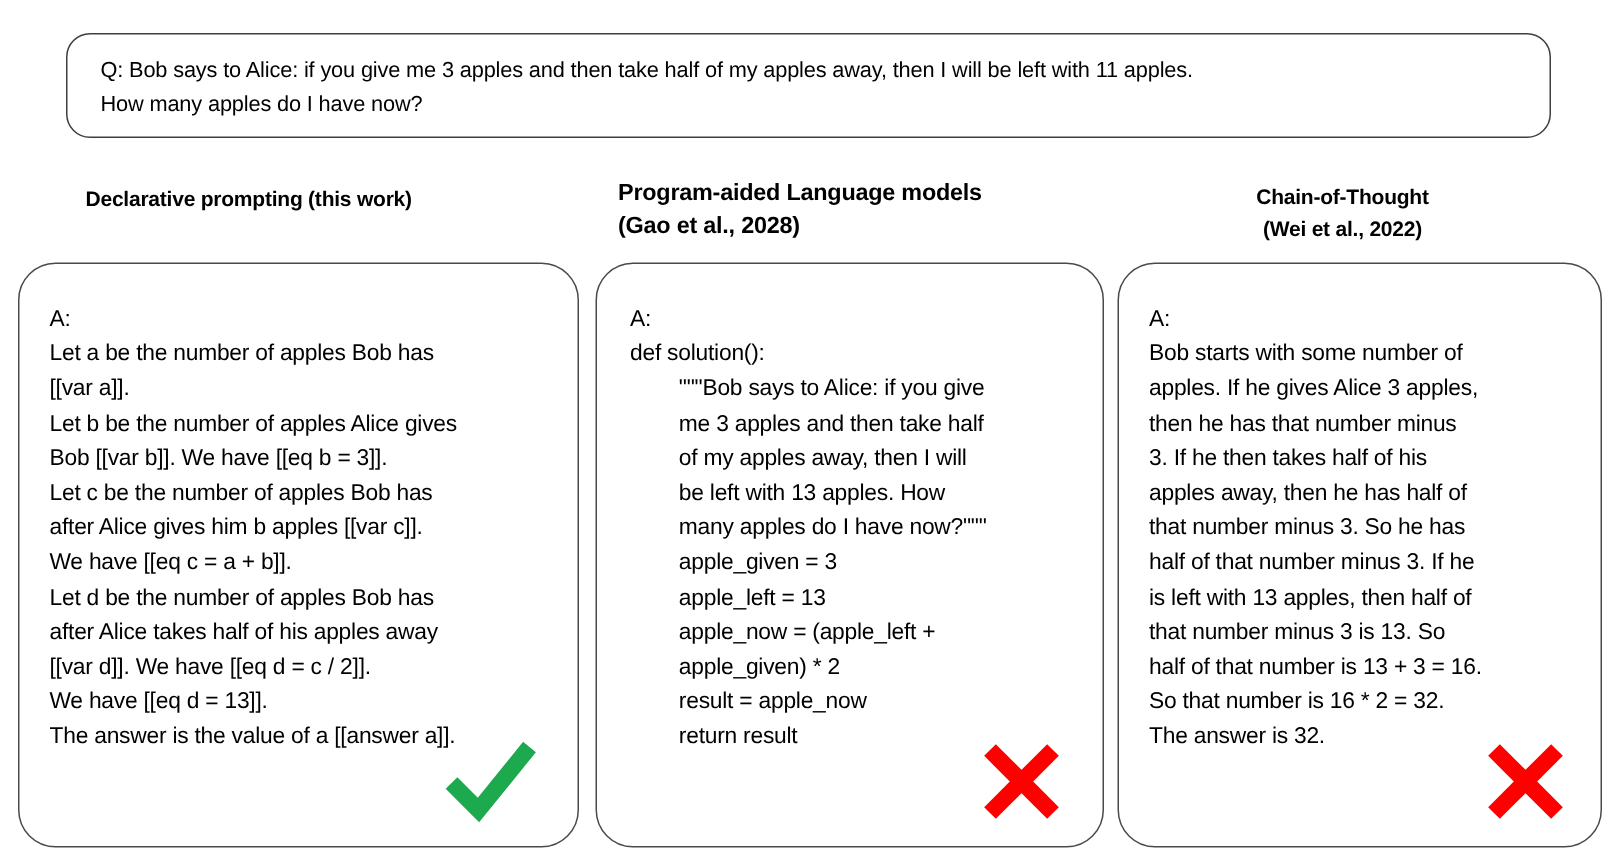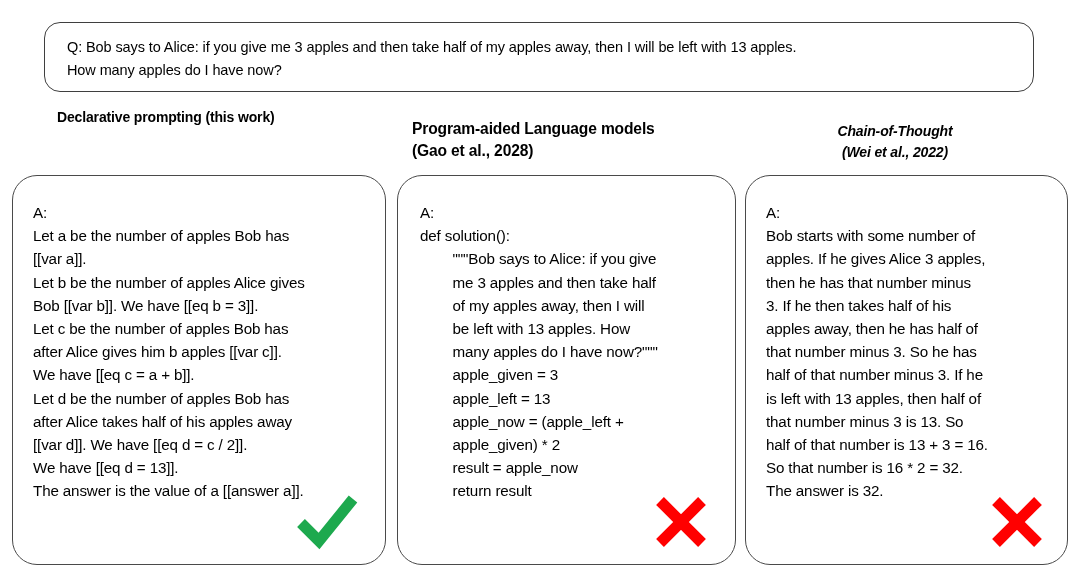--- a/index.html
+++ b/index.html
@@ -39,38 +39,37 @@
   
   .col-header {
     position: absolute;
     font-weight: bold;
     line-height: 21px;
     letter-spacing: -0.15px;
     white-space: pre-line;
   }
   #header-col1 {
     left: 57px;
-    top: 107px;
+    top: 122px;
     width: 330px;
     font-size: 14px;
   }
   #header-col2 {
     left: 412px;
     top: 118px;
     width: 330px;
     font-size: 15.6px;
     line-height: 22px;
   }
   #header-col3 {
     left: 745px;
     top: 121px;
     width: 300px;
     font-size: 14px;
     text-align: center;
-    font-style: italic;
   }
 
   
   .answer-box {
     position: absolute;
     box-sizing: border-box;
     border: 1.3px solid #4a4a4a;
     border-radius: 25px;
     background: #ffffff;
     top: 175px;
@@ -106,21 +105,21 @@
     bottom: 10px;
   }
   #verdict-col1 { right: 26px; }
   #verdict-col2 { right: 26px; }
   #verdict-col3 { right: 22px; }
 </style>
 </head>
 <body>
 
 <div id="question-box">
-  <div id="question-text">Q: Bob says to Alice: if you give me 3 apples and then take half of my apples away, then I will be left with 13 apples.
+  <div id="question-text">Q: Bob says to Alice: if you give me 3 apples and then take half of my apples away, then I will be left with 11 apples.
 How many apples do I have now?</div>
 </div>
 
 <div id="header-col1" class="col-header">Declarative prompting (this work)</div>
 
 <div id="header-col2" class="col-header">Program-aided Language models
 (Gao et al., 2028)</div>
 
 <div id="header-col3" class="col-header">Chain-of-Thought
 (Wei et al., 2022)</div>

